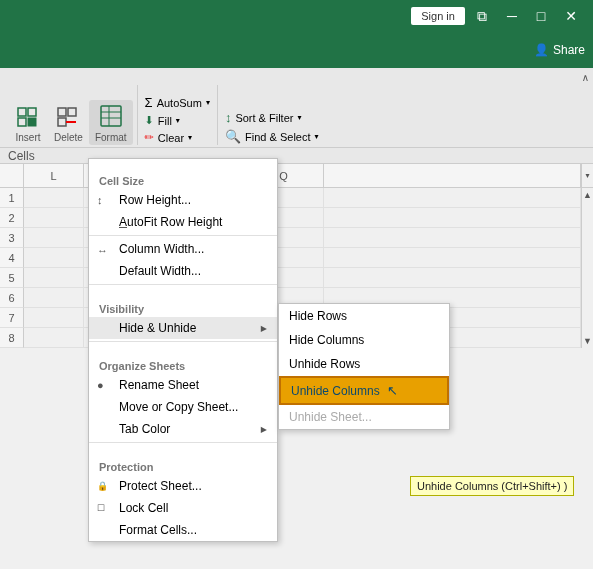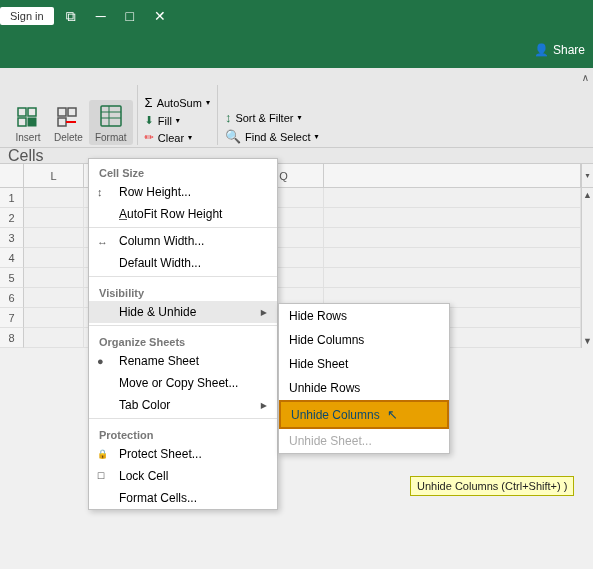--- a/index.html
+++ b/index.html
@@ -12,20 +12,21 @@
       overflow: hidden;
       position: relative;
     }
 
     
     .title-bar {
       background: #217346;
       height: 32px;
       display: flex;
       align-items: center;
+      justify-content: flex-end;
       padding-right: 8px;
     }
     .title-bar-buttons {
       display: flex;
       align-items: center;
       gap: 4px;
     }
     .sign-in-btn {
       background: white;
       border: none;
@@ -200,21 +201,21 @@
       top: 158px;
       left: 88px;
       width: 190px;
       background: white;
       border: 1px solid #c0c0c0;
       box-shadow: 2px 2px 6px rgba(0,0,0,0.2);
       z-index: 100;
       font-size: 12px;
     }
     .menu-section-title {
-      padding: 8px 10px 2px 10px;
+      padding: 16px 10px 2px 10px;
       color: #777;
       font-size: 11px;
       font-weight: 600;
       background: white;
     }
     .menu-item {
       padding: 4px 10px 4px 30px;
       cursor: pointer;
       display: flex;
       align-items: center;
@@ -387,21 +388,21 @@
       <span>Find &amp; Select</span>
       <span class="dropdown-arrow">▾</span>
     </div>
   </div>
 
   <button class="ribbon-collapse">∧</button>
 
 </div>
 
 <div style="background:#e8e8e8; height:16px; display:flex; align-items:center; padding:0 8px; border-bottom:1px solid #ccc;">
-  <span style="font-size:16px; color:#555; margin-right:3px;">Cells</span>
+  <span style="font-size:12px; color:#555; margin-right:3px;">Cells</span>
 </div>
 
 <div class="col-headers">
   <div class="col-header-cell first"></div>
   <div class="col-header-cell" style="width:60px;">L</div>
   <div class="col-header-cell">O</div>
   <div class="col-header-cell">P</div>
   <div class="col-header-cell">Q</div>
   <div style="flex:1; border-right:1px solid #ccc;"></div>
 
@@ -537,21 +538,20 @@
     <span>Lock Cell</span>
   </div>
   <div class="menu-item">
     <span>Format Cells...</span>
   </div>
 </div>
 
 <div class="submenu">
   <div class="submenu-item">Hide Rows</div>
   <div class="submenu-item">Hide Columns</div>
-  <div class="submenu-item">Hide Sheet</div>
   <div class="submenu-item">Unhide Rows</div>
   <div class="submenu-item selected">
     <span>Unhide Columns</span>
     <span style="margin-left:4px; font-size:13px;">↖</span>
   </div>
   <div class="submenu-item grayed">Unhide Sheet...</div>
 </div>
 
 <div class="tooltip">Unhide Columns (Ctrl+Shift+) )</div>
 

